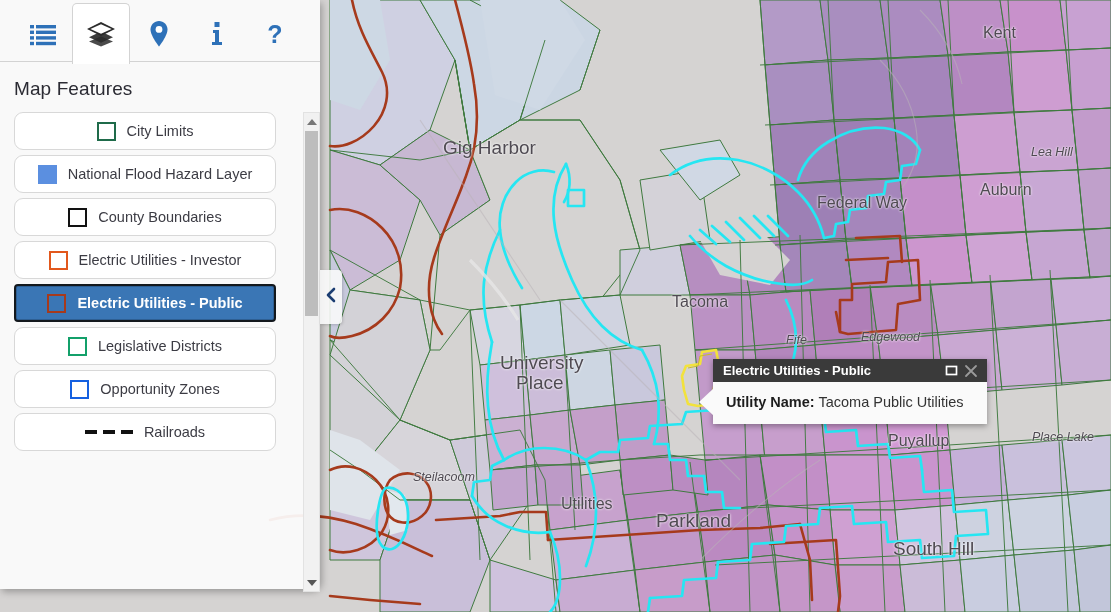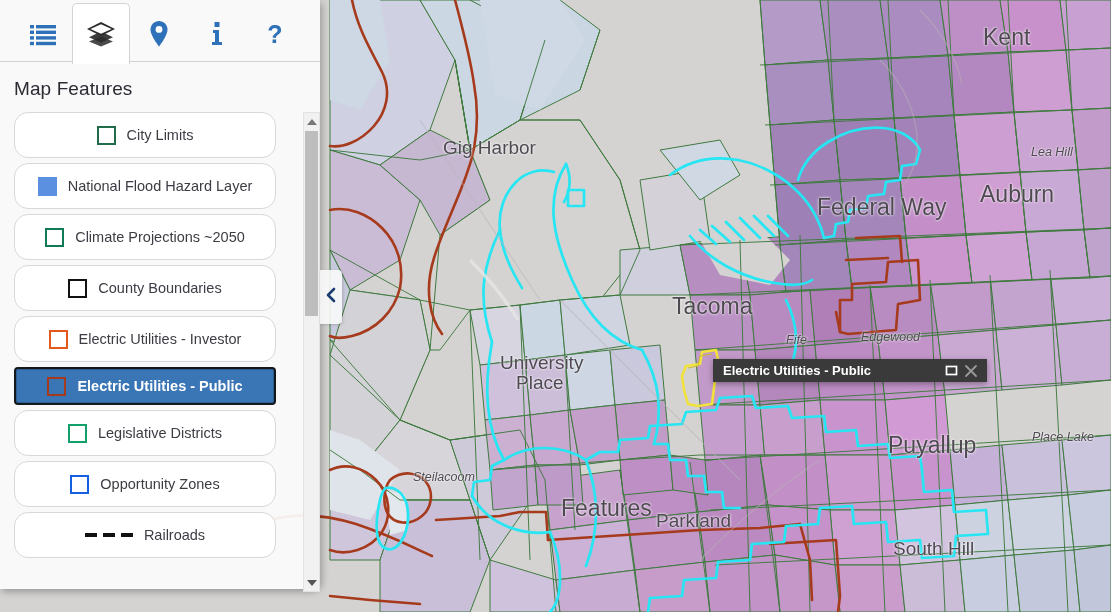--- a/index.html
+++ b/index.html
@@ -22,21 +22,21 @@
   .maplabel {
     position: absolute;
     font-family: "Liberation Sans", sans-serif;
     color: #4f4a52;
     font-size: 19px;
     white-space: nowrap;
     text-shadow: 0 0 3px rgba(255,255,255,.75), 0 0 2px rgba(255,255,255,.75);
     pointer-events: none;
   }
   .maplabel.sm { font-size: 12.5px; font-style: italic; }
-  .maplabel.lg { font-size: 23px; padding-left: 31px; }
+  .maplabel.lg { font-size: 16px; padding-left: 31px; }
 
   
   #panel {
     position: absolute; left: 0; top: 0;
     width: 320px; height: 589px;
     background: rgba(252,252,252,.93);
     border-bottom-right-radius: 10px;
     box-shadow: 2px 3px 7px rgba(0,0,0,.28);
     z-index: 30;
   }
@@ -81,25 +81,25 @@
     margin: 0 14px 0 14px;
     height: 480px;
   }
   #list {
     position: absolute;
     left: 0; top: 0;
     width: 262px; height: 480px;
     overflow: hidden;
   }
   .layer-item {
-    height: 46px;
+    height: 38px;
     margin-bottom: 5px;
     background: #fff;
     border: 1px solid #d8d8d8;
-    border-radius: 14px;
+    border-radius: 9px;
     display: flex;
     align-items: center;
     justify-content: center;
     gap: 11px;
     cursor: pointer;
     padding: 0 10px;
   }
   .layer-item .lbl {
     font-size: 14.5px;
     color: #3c3c44;
@@ -460,21 +460,21 @@
     <div class="maplabel sm" style="left:1031px;top:145px">Lea Hill</div>
     <div class="maplabel lg" style="left:786px;top:194px">Federal Way</div>
     <div class="maplabel sm" style="left:786px;top:333px">Fife</div>
     <div class="maplabel sm" style="left:861px;top:330px">Edgewood</div>
     <div class="maplabel lg" style="left:857px;top:432px">Puyallup</div>
     <div class="maplabel sm" style="left:1032px;top:430px">Place Lake</div>
     <div class="maplabel" style="left:893px;top:538px">South Hill</div>
     <div class="maplabel" style="left:500px;top:352px">University</div>
     <div class="maplabel" style="left:516px;top:372px">Place</div>
     <div class="maplabel sm" style="left:413px;top:470px">Steilacoom</div>
-    <div class="maplabel lg" style="left:530px;top:495px">Features</div>
+    <div class="maplabel lg" style="left:530px;top:495px">Utilities</div>
     <div class="maplabel" style="left:656px;top:510px">Parkland</div>
   </div>
 
   <div id="panel">
 
     <div id="tabbar">
       <div class="tab">
         <span>
           <svg width="28" height="24" viewBox="0 0 28 24">
             <g fill="#2e71b8">
@@ -533,24 +533,20 @@
       <div id="list">
           <div class="layer-item">
             <span class="sw box" style="border: 2.5px solid rgb(31, 107, 74);"></span>
             <span class="lbl">City Limits</span>
           </div>
           <div class="layer-item">
             <span class="sw fill" style="background: rgb(91, 143, 224);"></span>
             <span class="lbl">National Flood Hazard Layer</span>
           </div>
           <div class="layer-item">
-            <span class="sw box" style="border: 2.5px solid rgb(15, 122, 83);"></span>
-            <span class="lbl">Climate Projections ~2050</span>
-          </div>
-          <div class="layer-item">
             <span class="sw box" style="border: 2.5px solid rgb(18, 18, 18);"></span>
             <span class="lbl">County Boundaries</span>
           </div>
           <div class="layer-item">
             <span class="sw box" style="border: 2.5px solid rgb(226, 88, 29);"></span>
             <span class="lbl">Electric Utilities - Investor</span>
           </div>
           <div class="layer-item selected">
             <span class="sw box" style="border: 2.5px solid rgb(166, 58, 28);"></span>
             <span class="lbl">Electric Utilities - Public</span>
@@ -600,15 +596,22 @@
         <svg width="13" height="13" viewBox="0 0 13 13">
           <rect x="1.5" y="2.5" width="10" height="8" fill="none" stroke="#ffffff" stroke-width="1.7"></rect>
         </svg>
       </span>
       <span class="pbtn">
         <svg width="14" height="14" viewBox="0 0 14 14">
           <path d="M2 2 L12 12 M12 2 L2 12" stroke="#9a9a9a" stroke-width="1.8" stroke-linecap="round"></path>
         </svg>
       </span>
     </div>
+    <div id="popup-body">
+      <div id="pointer"></div>
+      <div class="row">
+        <b>Utility Name:</b>
+        <span>Tacoma Public Utilities</span>
+      </div>
+    </div>
   </div>
 
 </div>
 
 </body></html>

